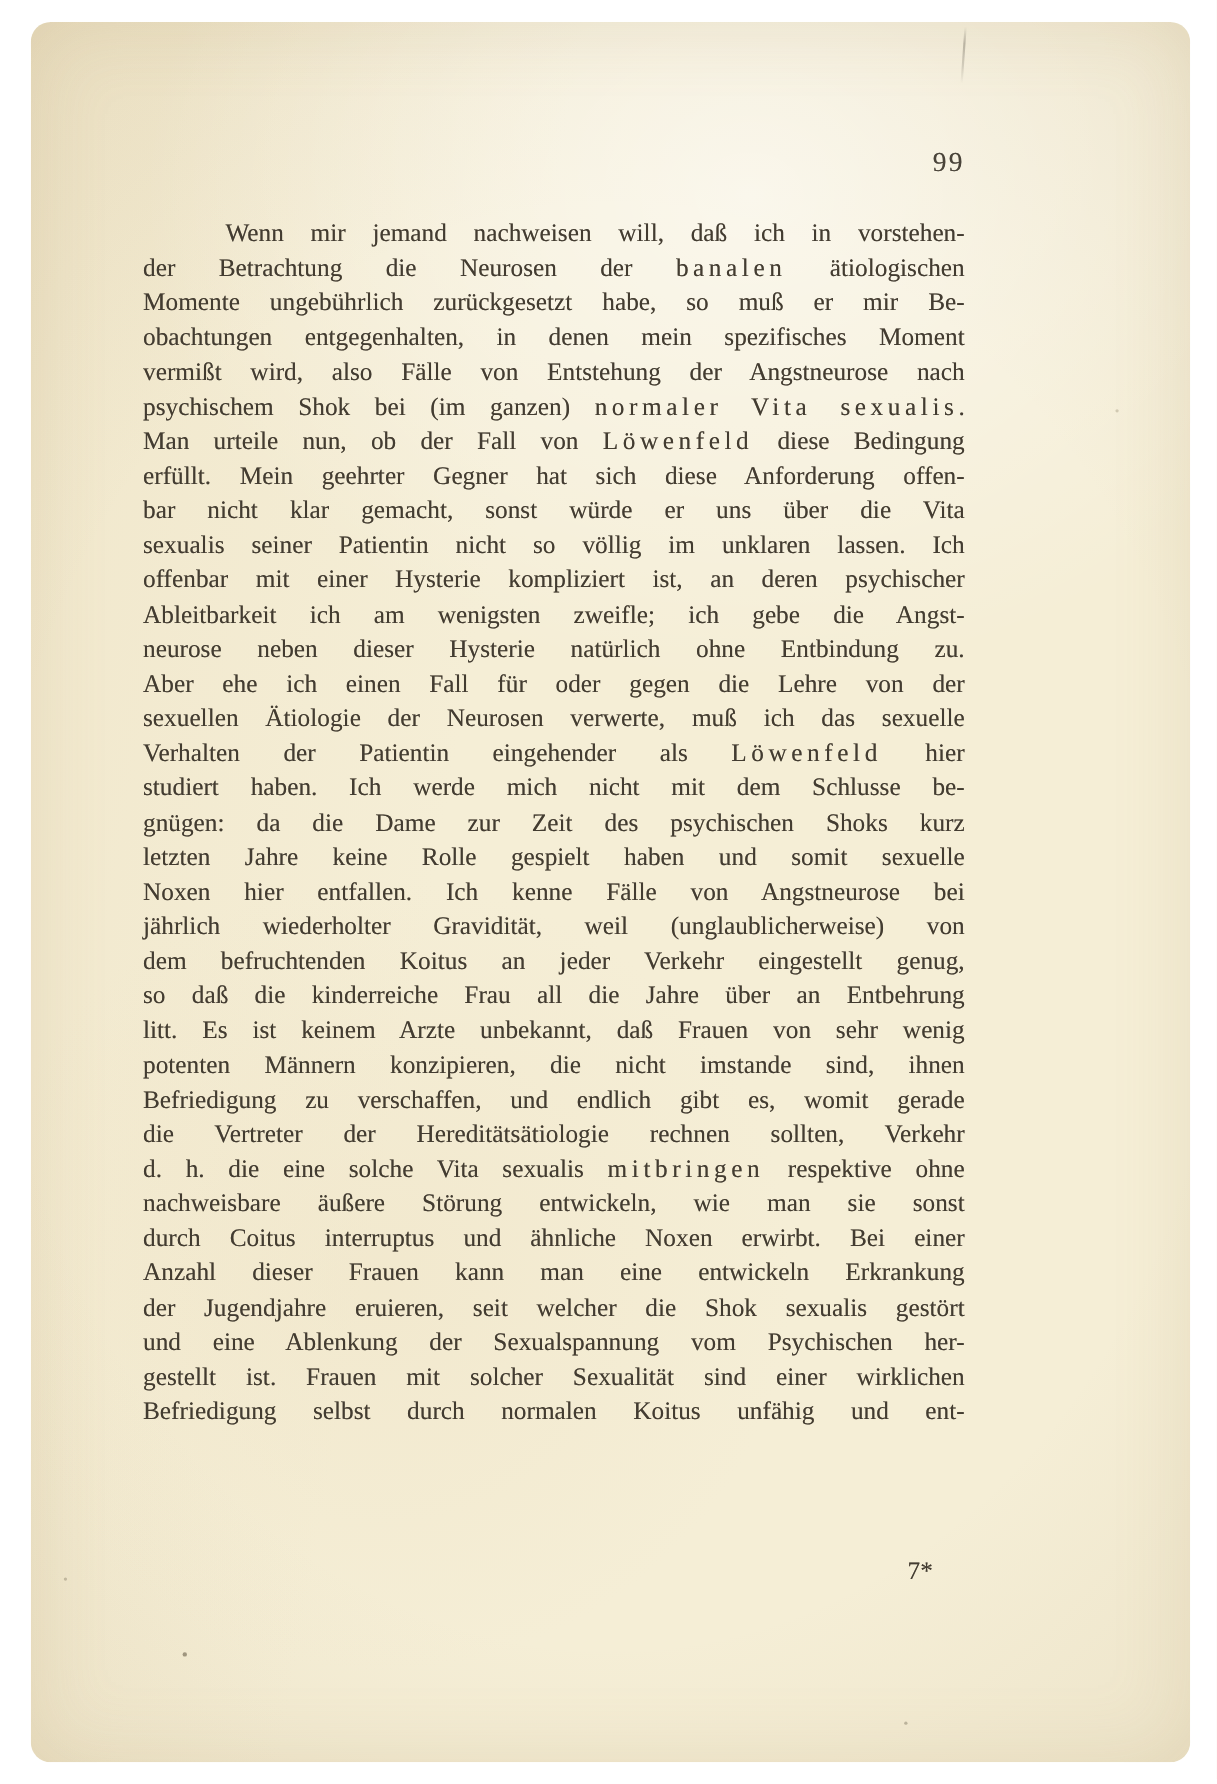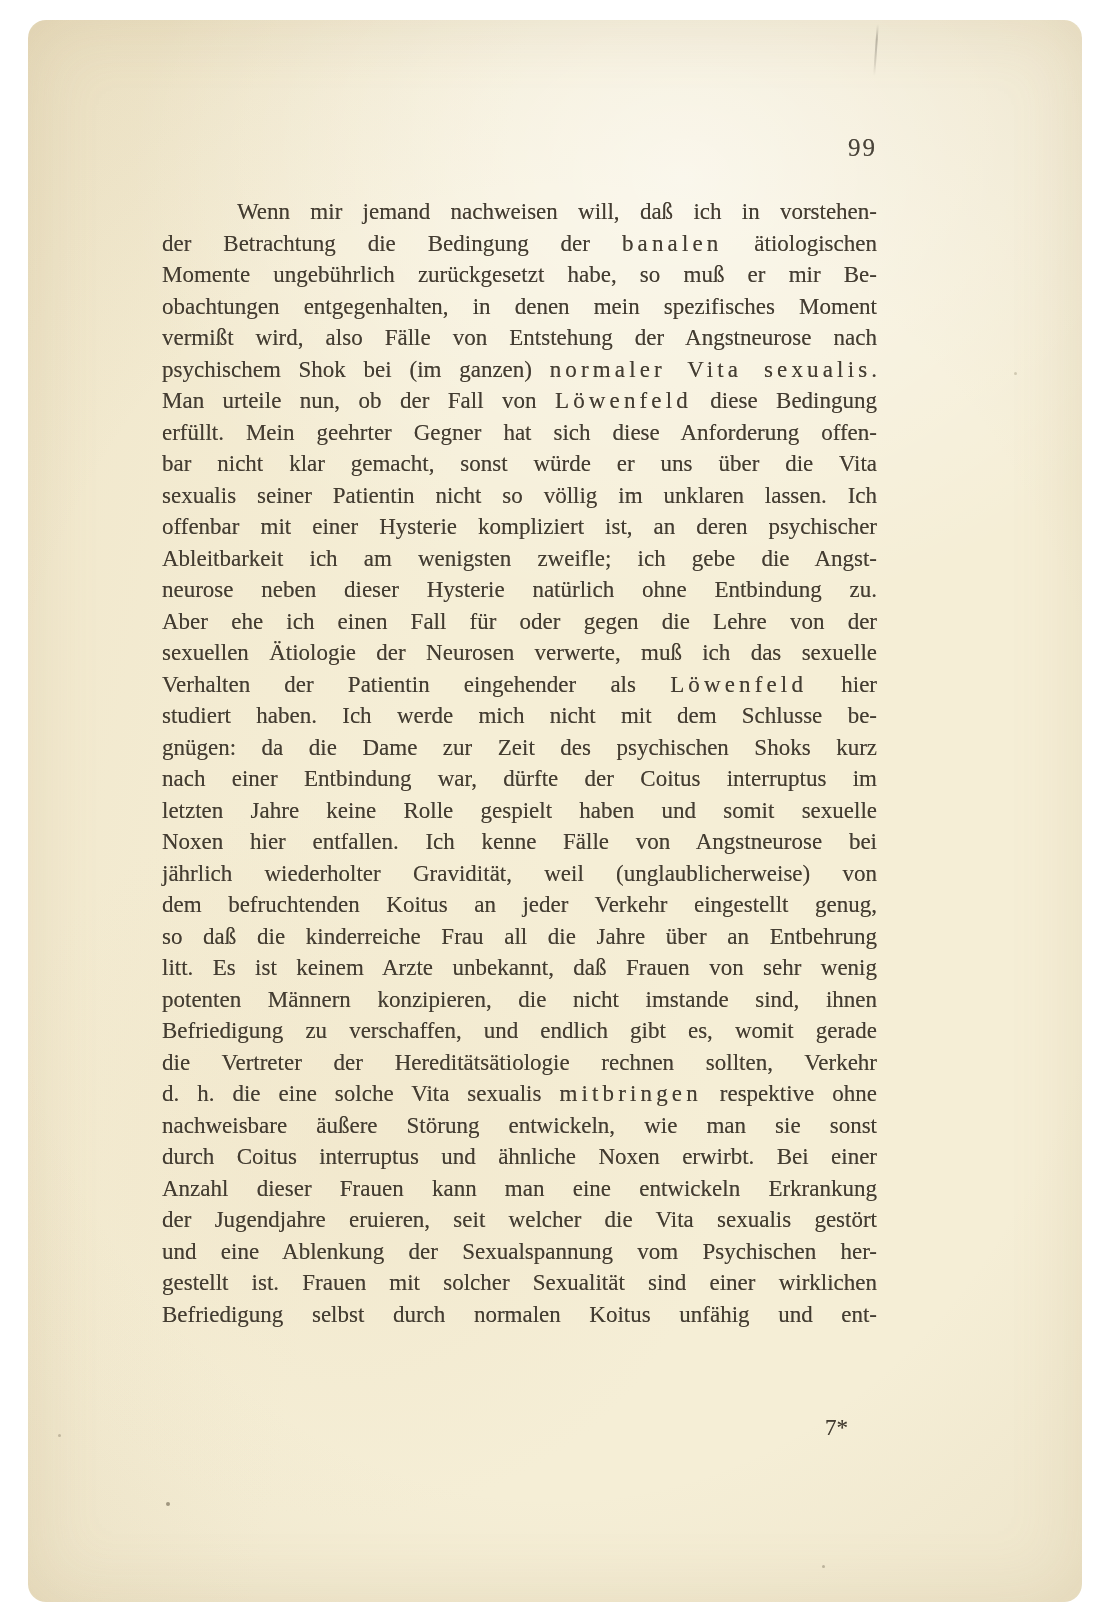--- a/index.html
+++ b/index.html
@@ -49,21 +49,20 @@
     text-shadow: 0 0 0.5px rgba(67,60,49,0.55);
   }
   .line {
     height: 31.5px;
     line-height: 31.5px;
     text-align: justify;
     text-align-last: justify;
     -moz-text-align-last: justify;
     white-space: normal;
     overflow: visible;
-    margin-left: 32px;
   }
   .line:first-child {
     padding-left: 75px;
   }
   .sperr {
     letter-spacing: 0.18em;
   }
   .signature-mark {
     position: absolute;
     top: 1394px;
@@ -98,52 +97,51 @@
   .speck.s4 { left: 30px;  top: 1414px; width: 3px; height: 3px; background: rgba(92,82,62,0.30); }
 </style>
 </head>
 <body>
 
 <div class="paper">
   <div class="pen-mark"></div>
   <div class="page-number">99</div>
   <div class="text-block">
       <div class="line"><span>Wenn mir jemand nachweisen will, daß ich in vorstehen-</span></div>
-      <div class="line"><span>der Betrachtung die Bedingung der </span><span class="sperr">banalen</span><span> ätiologischen</span></div>
+      <div class="line"><span>der Betrachtung die Neurosen der </span><span class="sperr">banalen</span><span> ätiologischen</span></div>
       <div class="line"><span>Momente ungebührlich zurückgesetzt habe, so muß er mir Be-</span></div>
       <div class="line"><span>obachtungen entgegenhalten, in denen mein spezifisches Moment</span></div>
       <div class="line"><span>vermißt wird, also Fälle von Entstehung der Angstneurose nach</span></div>
       <div class="line"><span>psychischem Shok bei (im ganzen) </span><span class="sperr">normaler Vita sexualis</span><span>.</span></div>
       <div class="line"><span>Man urteile nun, ob der Fall von </span><span class="sperr">Löwenfeld</span><span> diese Bedingung</span></div>
       <div class="line"><span>erfüllt. Mein geehrter Gegner hat sich diese Anforderung offen-</span></div>
       <div class="line"><span>bar nicht klar gemacht, sonst würde er uns über die Vita</span></div>
       <div class="line"><span>sexualis seiner Patientin nicht so völlig im unklaren lassen. Ich</span></div>
       <div class="line"><span>offenbar mit einer Hysterie kompliziert ist, an deren psychischer</span></div>
       <div class="line"><span>Ableitbarkeit ich am wenigsten zweifle; ich gebe die Angst-</span></div>
       <div class="line"><span>neurose neben dieser Hysterie natürlich ohne Entbindung zu.</span></div>
       <div class="line"><span>Aber ehe ich einen Fall für oder gegen die Lehre von der</span></div>
       <div class="line"><span>sexuellen Ätiologie der Neurosen verwerte, muß ich das sexuelle</span></div>
       <div class="line"><span>Verhalten der Patientin eingehender als </span><span class="sperr">Löwenfeld</span><span> hier</span></div>
       <div class="line"><span>studiert haben. Ich werde mich nicht mit dem Schlusse be-</span></div>
       <div class="line"><span>gnügen: da die Dame zur Zeit des psychischen Shoks kurz</span></div>
-      <div class="line"><span>nach einer Entbindung war, dürfte der Coitus interruptus im</span></div>
       <div class="line"><span>letzten Jahre keine Rolle gespielt haben und somit sexuelle</span></div>
       <div class="line"><span>Noxen hier entfallen. Ich kenne Fälle von Angstneurose bei</span></div>
       <div class="line"><span>jährlich wiederholter Gravidität, weil (unglaublicherweise) von</span></div>
       <div class="line"><span>dem befruchtenden Koitus an jeder Verkehr eingestellt genug,</span></div>
       <div class="line"><span>so daß die kinderreiche Frau all die Jahre über an Entbehrung</span></div>
       <div class="line"><span>litt. Es ist keinem Arzte unbekannt, daß Frauen von sehr wenig</span></div>
       <div class="line"><span>potenten Männern konzipieren, die nicht imstande sind, ihnen</span></div>
       <div class="line"><span>Befriedigung zu verschaffen, und endlich gibt es, womit gerade</span></div>
       <div class="line"><span>die Vertreter der Hereditätsätiologie rechnen sollten, Verkehr</span></div>
       <div class="line"><span>d. h. die eine solche Vita sexualis </span><span class="sperr">mitbringen</span><span> respektive ohne</span></div>
       <div class="line"><span>nachweisbare äußere Störung entwickeln, wie man sie sonst</span></div>
       <div class="line"><span>durch Coitus interruptus und ähnliche Noxen erwirbt. Bei einer</span></div>
       <div class="line"><span>Anzahl dieser Frauen kann man eine entwickeln Erkrankung</span></div>
-      <div class="line"><span>der Jugendjahre eruieren, seit welcher die Vita sexualis gestört</span></div>
+      <div class="line"><span>der Jugendjahre eruieren, seit welcher die Shok sexualis gestört</span></div>
       <div class="line"><span>und eine Ablenkung der Sexualspannung vom Psychischen her-</span></div>
       <div class="line"><span>gestellt ist. Frauen mit solcher Sexualität sind einer wirklichen</span></div>
       <div class="line"><span>Befriedigung selbst durch normalen Koitus unfähig und ent-</span></div>
     </div>
   <div class="signature-mark">7*</div>
   <div class="speck s1"></div>
   <div class="speck s2"></div>
   <div class="speck s3"></div>
   <div class="speck s4"></div>
 </div>

